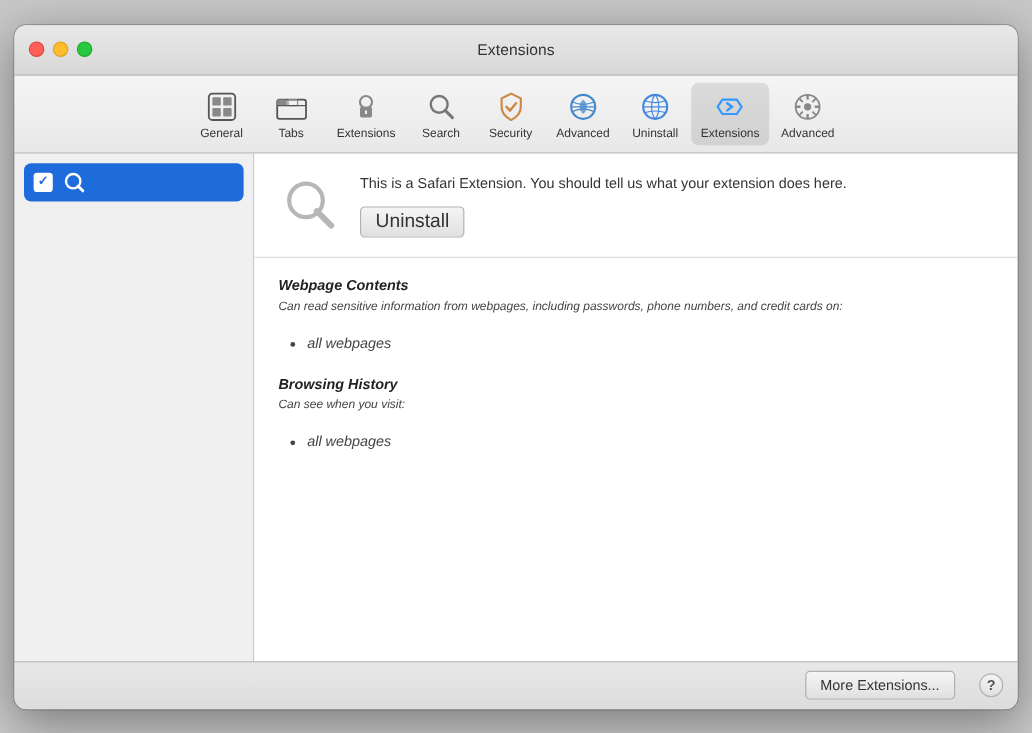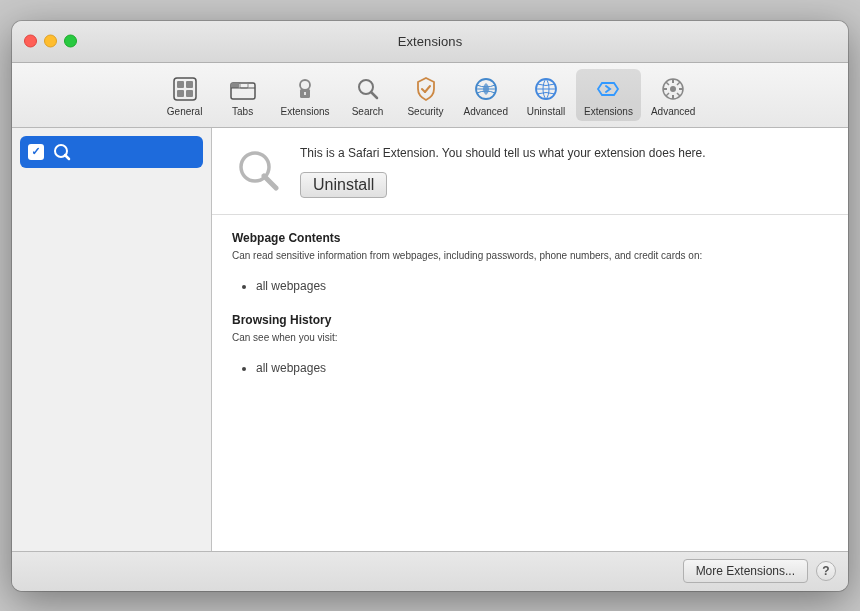--- a/index.html
+++ b/index.html
@@ -253,20 +253,21 @@
     .permissions-section {
       padding: 16px 20px;
       position: relative;
       z-index: 1;
       background: white;
       flex: 1;
     }
 
     .permission-group {
       margin-bottom: 20px;
+      font-style: italic;
     }
 
     .permission-title {
       font-size: 12px;
       font-weight: bold;
       color: #222;
       margin-bottom: 4px;
     }
 
     .permission-desc {
@@ -289,21 +290,21 @@
 
     
     .footer {
       height: 40px;
       background: linear-gradient(to bottom, #e8e8e8, #dcdcdc);
       border-top: 1px solid #b8b8b8;
       display: flex;
       align-items: center;
       justify-content: flex-end;
       padding: 0 12px;
-      gap: 8px;
+      gap: 20px;
       flex-shrink: 0;
     }
 
     .more-extensions-btn {
       padding: 4px 12px;
       background: linear-gradient(to bottom, #f5f5f5, #e0e0e0);
       border: 1px solid #b0b0b0;
       border-radius: 4px;
       font-size: 12px;
       color: #333;

